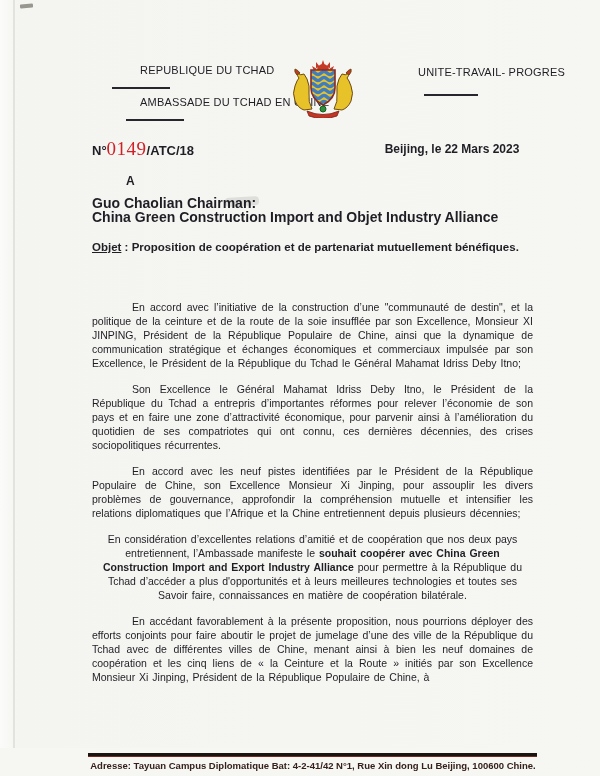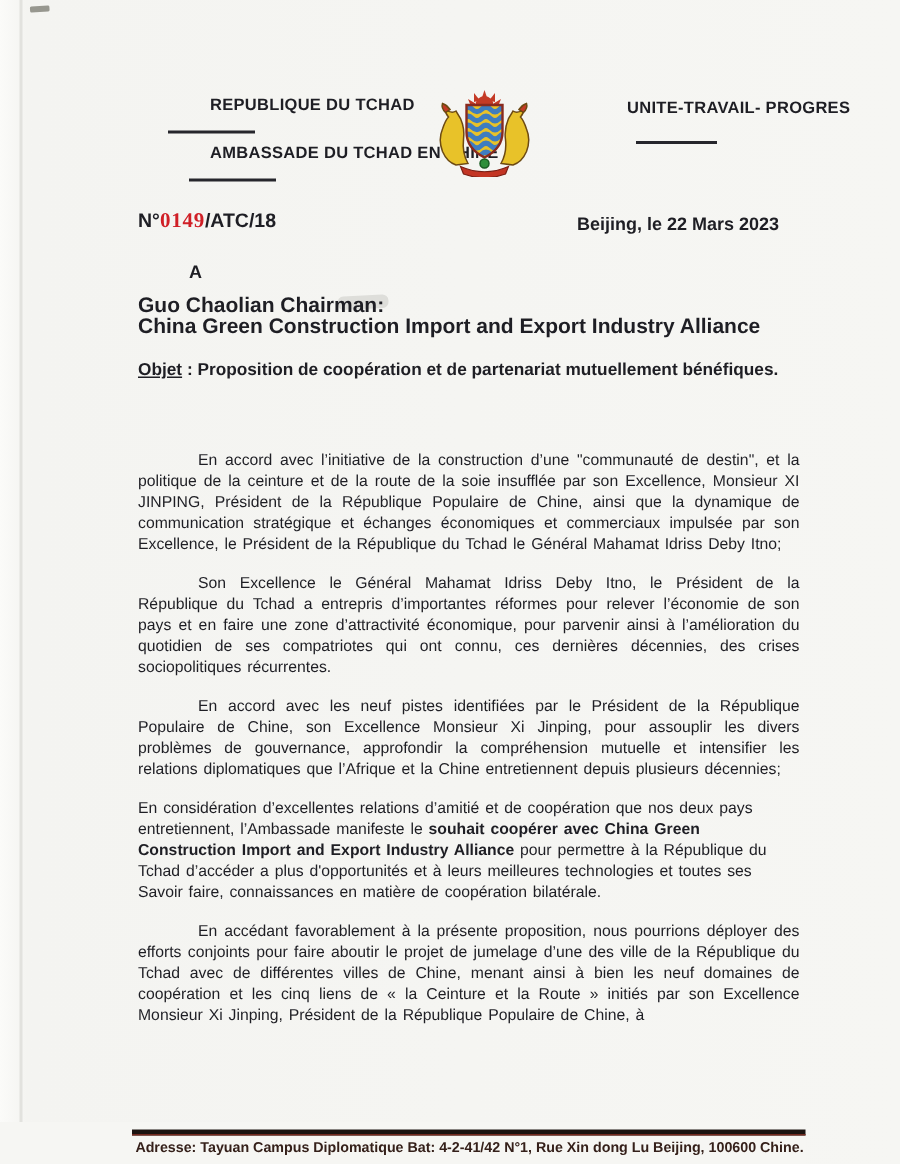--- a/index.html
+++ b/index.html
@@ -5,44 +5,44 @@
   html,body { margin:0; padding:0; background:#e9e9e7; }
   .page {
     position:relative; width:600px; height:776px; overflow:hidden;
     background:linear-gradient(90deg,#fbfbf9 0%,#f4f4f1 3%,#f6f6f3 100%);
     font-family:"Liberation Sans", sans-serif; color:#1e1e24;
   }
   .scan-edge { position:absolute; left:13px; top:0; width:2px; height:776px; background:#e2e2de; }
   .corner-mark { position:absolute; left:20px; top:4px; width:13px; height:4px; background:#97978f; transform:rotate(-4deg); border-radius:1px; }
   .smudge { position:absolute; left:225px; top:197px; width:34px; height:9px; background:#dededa; border-radius:4px; transform:rotate(-3deg); }
 
-  .hdr { position:absolute; font-weight:bold; font-size:11px; letter-spacing:.2px; white-space:nowrap;padding-left:48px; }
+  .hdr { position:absolute; font-weight:normal; font-size:11px; letter-spacing:.2px; white-space:nowrap;padding-left:48px; }
   .hdr-country { left:92px; top:64px; }
   .hdr-embassy { left:92px; top:96px; }
   .hdr-motto   { left:370px; top:66px; }
   .rule { position:absolute; height:2px; background:#26262c; }
   .rule1 { left:112px; top:87px;  width:58px; }
   .rule2 { left:126px; top:119px; width:58px; }
   .rule3 { left:424px; top:94px;  width:54px; }
   .arms { position:absolute; left:287px; top:59px; width:72px; height:59px; }
 
   .refline { position:absolute; left:92px; top:138px; white-space:nowrap; }
   .ref-prefix, .ref-suffix { font-weight:bold; font-size:13px; }
-  .ref-number { font-family:"Liberation Serif", serif; font-weight:bold; font-size:14px; color:#d01f26; letter-spacing:.5px; }
+  .ref-number { font-family:"Liberation Serif", serif; font-weight:normal; font-size:19px; color:#d01f26; letter-spacing:.5px; }
   .dateline { position:absolute; left:370px; top:142px; width:164px; font-weight:bold; font-size:12px; text-align:center; white-space:nowrap; }
 
   .salutation { position:absolute; left:126px; top:174px; font-weight:bold; font-size:12px; }
   .addressee { position:absolute; left:92px; top:197px; width:441px; font-weight:bold; font-size:14px; line-height:13.5px; }
   .subject { position:absolute; left:92px; top:240px; width:441px; font-weight:bold; font-size:11.5px; line-height:15px; }
   .subject .u { text-decoration:underline; }
 
   .body-block { position:absolute; left:92px; top:300px; width:441px; }
   .para { margin:0 0 12px 0; font-size:10.5px; line-height:14px; text-align:justify; word-spacing:1px; }
   .para.indent { text-indent:40px; }
-  .para.ragged { text-align:left; }
+  .para.ragged { text-align:center; }
   .para b { font-weight:bold; }
 
   .footer-area { position:absolute; left:0; top:748px; width:537px; height:28px; background:#f6f6f3; }
   .footer-rule { position:absolute; left:88px; top:5px; width:449px; height:3px; background:#1b1310; border-bottom:1px solid #73291f; }
   .footer-address { position:absolute; left:70px; top:12px; width:486px; text-align:center; font-weight:bold; font-size:9.5px; color:#35201a; white-space:nowrap; }
 </style>
 </head>
 <body>
 
 <div class="page">
@@ -101,21 +101,21 @@
   <div class="rule rule3"></div>
 
   <div class="refline">
     <span class="ref-prefix">N°</span><span class="ref-number">0149</span><span class="ref-suffix">/ATC/18</span>
   </div>
   <div class="dateline">Beijing, le 22 Mars 2023</div>
 
   <div class="salutation">A</div>
   <div class="addressee">
     <div>Guo Chaolian Chairman:</div>
-    <div>China Green Construction Import and Export Industry Alliance</div>
+    <div>China Green Construction Import and Objet Industry Alliance</div>
   </div>
 
   <div class="subject">
     <span class="u">Objet</span><span> : </span><span>Proposition de coopération et de partenariat mutuellement bénéfiques.</span>
   </div>
 
   <div class="body-block">
     <p class="para indent">En accord avec l’initiative de la construction d’une "communauté de destin", et la politique de la ceinture et de la route de la soie insufflée par son Excellence, Monsieur XI JINPING, Président de la République Populaire de Chine, ainsi que la dynamique de communication stratégique et échanges économiques et commerciaux impulsée par son Excellence, le Président de la République du Tchad le Général Mahamat Idriss Deby Itno;</p>
     <p class="para indent">Son Excellence le Général Mahamat Idriss Deby Itno, le Président de la République du Tchad a entrepris d’importantes réformes pour relever l’économie de son pays et en faire une zone d’attractivité économique, pour parvenir ainsi à l’amélioration du quotidien de ses compatriotes qui ont connu, ces dernières décennies, des crises sociopolitiques récurrentes.</p>
     <p class="para indent">En accord avec les neuf pistes identifiées par le Président de la République Populaire de Chine, son Excellence Monsieur Xi Jinping, pour assouplir les divers problèmes de gouvernance, approfondir la compréhension mutuelle et intensifier les relations diplomatiques que l’Afrique et la Chine entretiennent depuis plusieurs décennies;</p>

